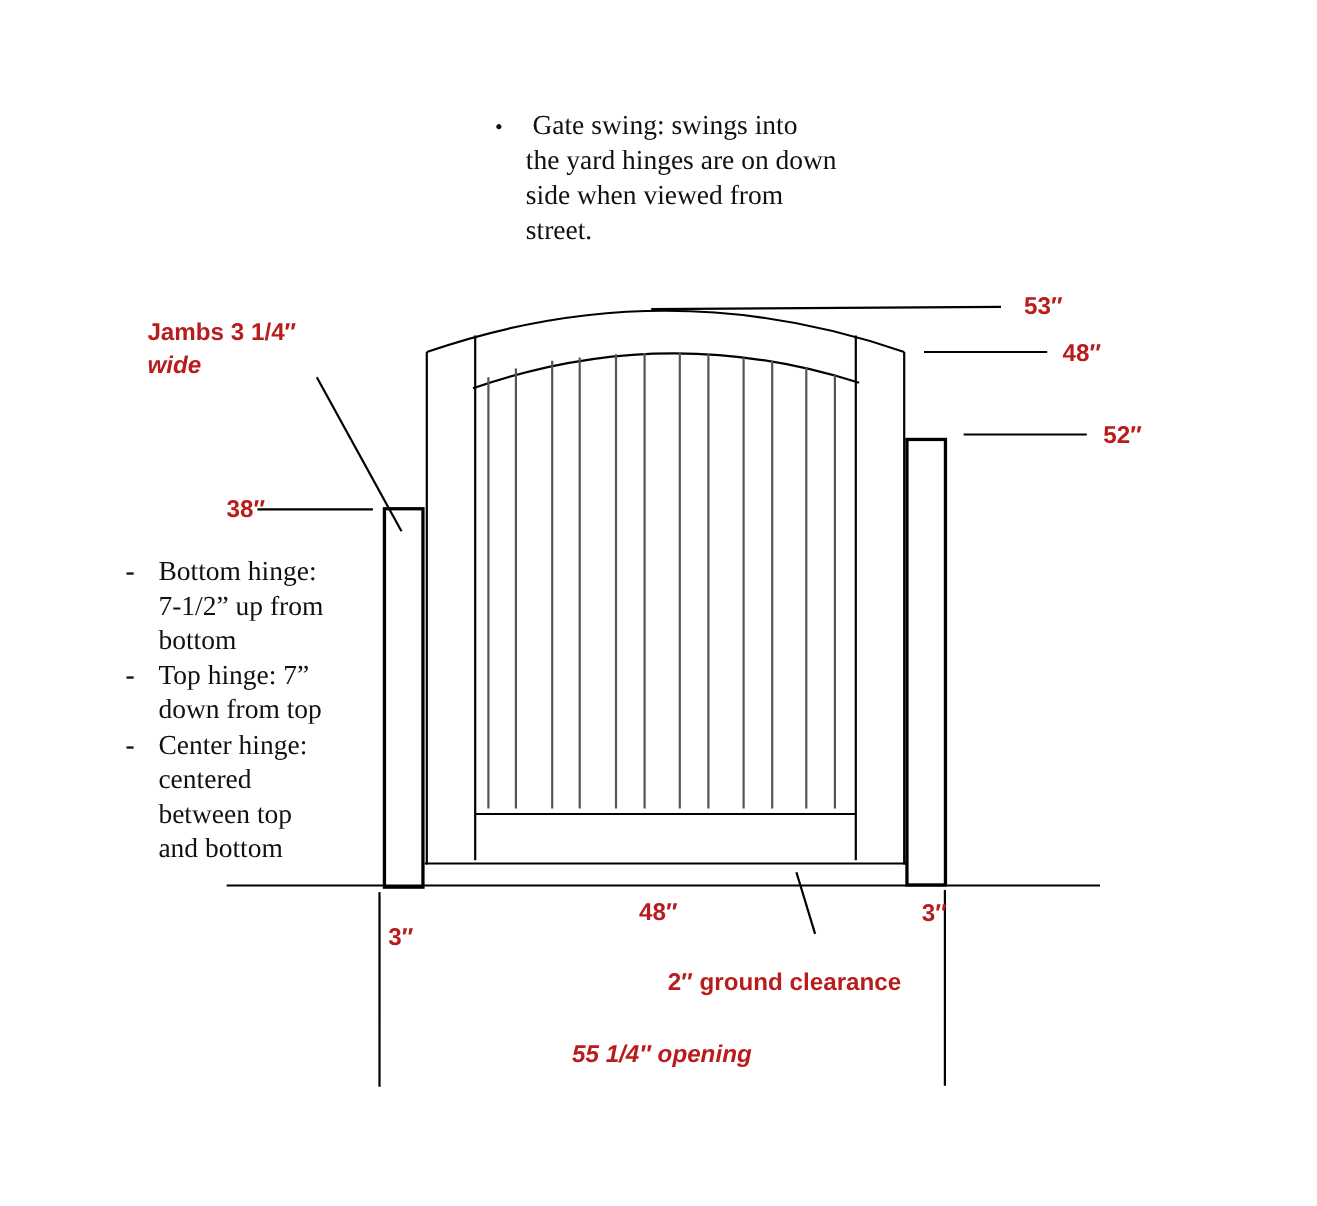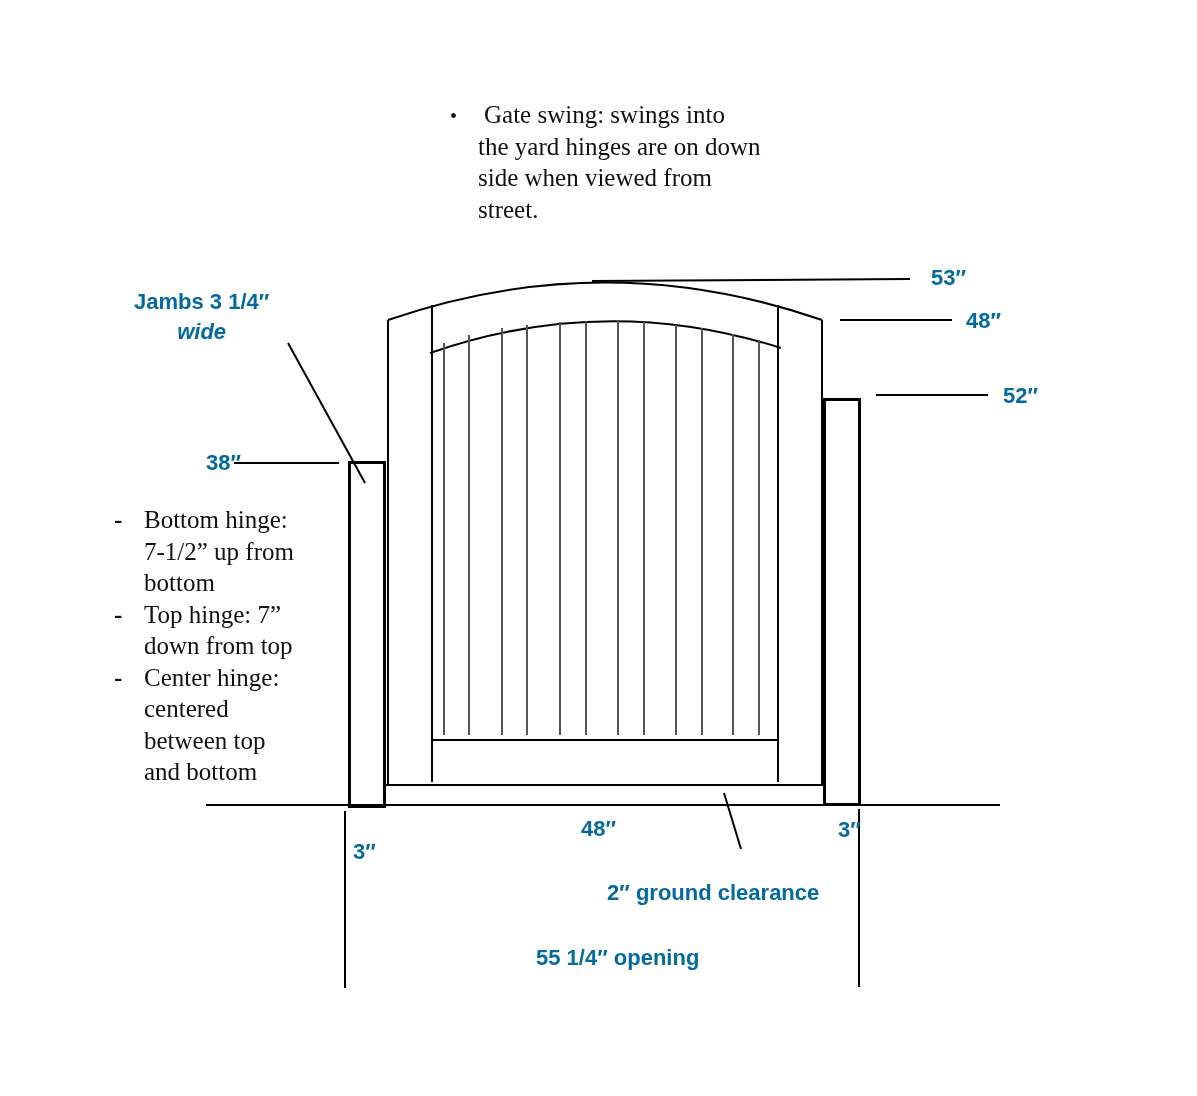--- a/index.html
+++ b/index.html
@@ -1,19 +1,19 @@
 <!DOCTYPE html>
 <html><head>
   <meta charset="utf-8">
   <style>
     html, body { margin: 0; padding: 0; background: #ffffff; }
     body { width: 1197px; height: 1096px; position: relative; overflow: hidden; }
     #drawing { position: absolute; left: 0; top: 0; width: 1197px; height: 1096px; }
     .serif { font-family: "Liberation Serif", "DejaVu Serif", serif; font-size: 25px; color: #111; line-height: 31.5px; }
-    .sans { font-family: "Liberation Sans", "DejaVu Sans", sans-serif; font-weight: bold; font-size: 22px; color: #0369a1; }
+    .sans { font-family: "Liberation Sans", "DejaVu Sans", sans-serif; font-weight: bold; font-size: 22px; color: #b91c1c; }
     .abs { position: absolute; white-space: nowrap; }
     .note-block { position: absolute; }
     .note-line { display: block; }
     .bullet-row { position: relative; padding-left: 30px; }
     .bullet-mark { position: absolute; left: 0; top: 0; font-weight: bold; }
   </style>
 </head>
 <body>
 
 <svg id="drawing" viewBox="0 0 1197 1096" xmlns="http://www.w3.org/2000/svg">
@@ -90,26 +90,26 @@
   </div>
   <div class="bullet-row">
     <span class="bullet-mark">-</span>
     <span class="note-line">Center hinge:</span>
     <span class="note-line">centered</span>
     <span class="note-line">between top</span>
     <span class="note-line">and bottom</span>
   </div>
 </div>
 
-<div class="abs sans" style="left:134px; top:287px; text-align:center; line-height:30px;">
+<div class="abs sans" style="left:134px; top:287px; text-align:left; line-height:30px;">
   <span style="display:block;">Jambs 3 1/4″</span>
   <span style="display:block;font-style:italic;">wide</span>
 </div>
 
 <div class="abs sans" style="left:931px; top:265px;">53″</div>
 <div class="abs sans" style="left:966px; top:308px;">48″</div>
 <div class="abs sans" style="left:1003px; top:383px;">52″</div>
 <div class="abs sans" style="left:169px; top:450px;margin-left:37px;">38″</div>
 <div class="abs sans" style="left:581px; top:816px;">48″</div>
 <div class="abs sans" style="left:353px; top:839px;">3″</div>
 <div class="abs sans" style="left:838px; top:817px;">3″</div>
 <div class="abs sans" style="left:607px; top:880px;">2″ ground clearance</div>
-<div class="abs sans" style="left:536px; top:945px;">55 1/4″ opening</div>
+<div class="abs sans" style="left:520px; top:945px;font-style:italic;">55 1/4″ opening</div>
 
 </body></html>

